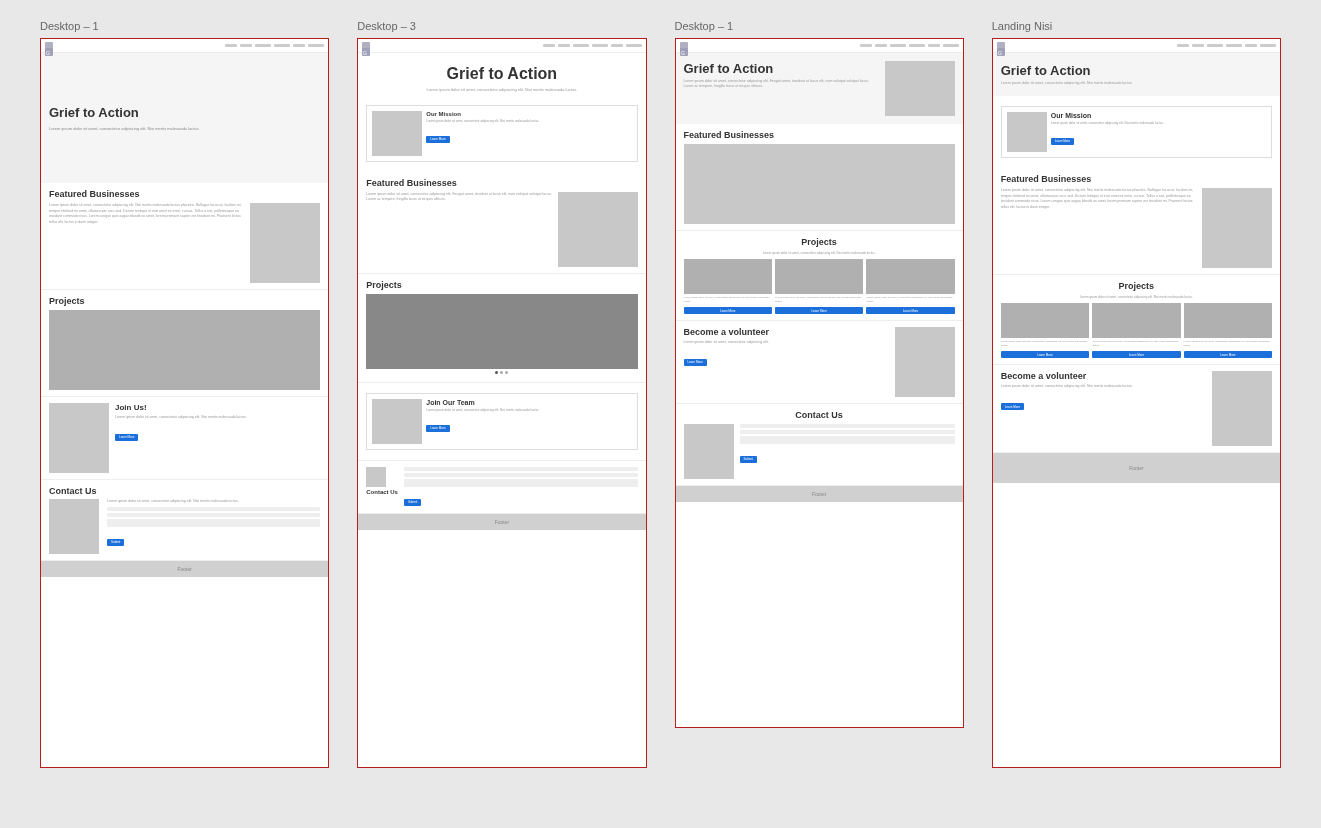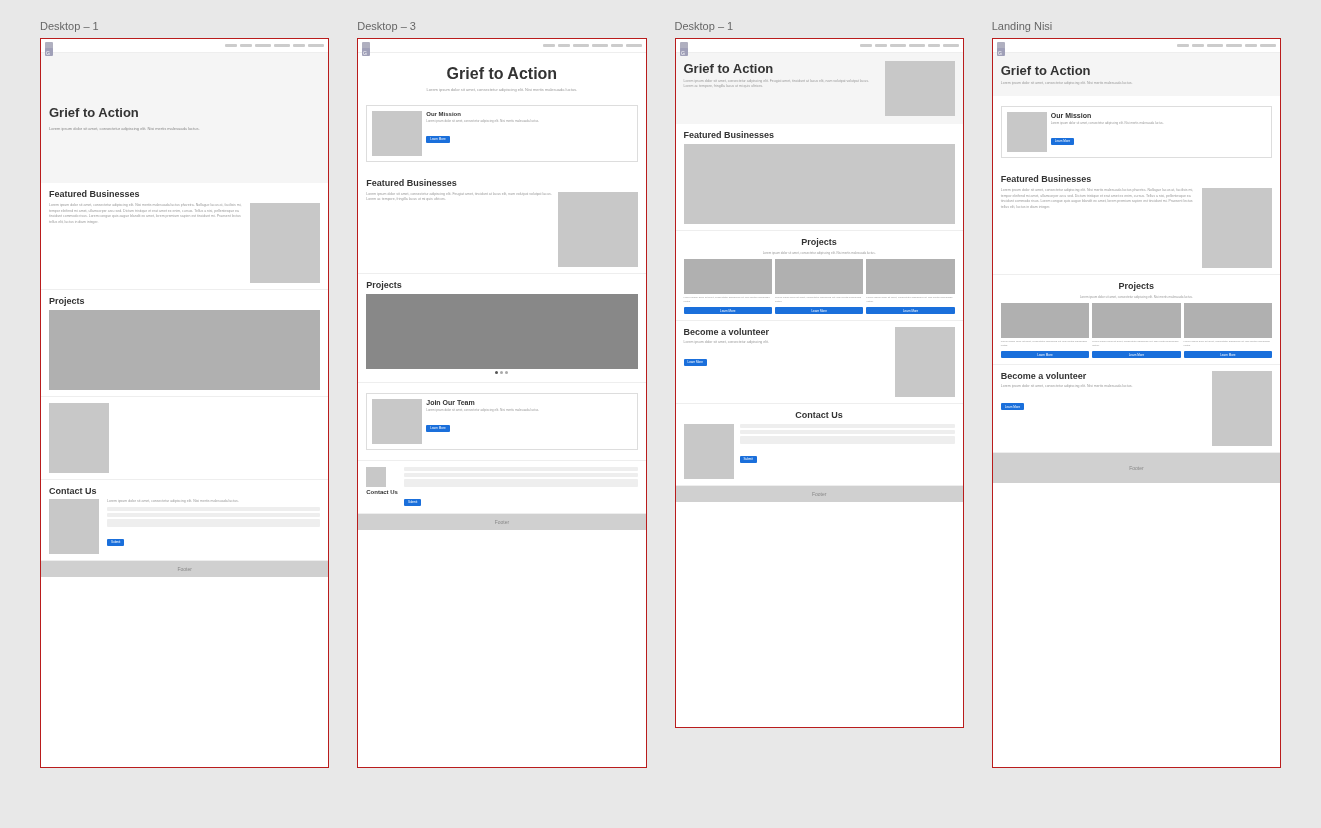--- a/index.html
+++ b/index.html
@@ -342,20 +342,25 @@
       </div>
 
       <div class="section-block">
         <div class="section-title" style="font-size:9px;">Projects</div>
         <div class="projects-img" style="height:80px;"></div>
       </div>
 
       <div class="section-block">
         <div class="join-row">
           <div class="join-img" style="width:60px; height:70px;"></div>
+          <div class="join-text-block">
+            <div class="join-title">Join Us!</div>
+            <div style="font-size:3.5px; color:#999; line-height:1.5; margin-bottom:4px;">Lorem ipsum dolor sit amet, consectetur adipiscing elit. Nisi mertis malesuada luctus.</div>
+            <button class="btn-blue">Learn More</button>
+          </div>
         </div>
       </div>
 
       <div class="section-block">
         <div class="section-title" style="font-size:9px; margin-bottom:3px;">Contact Us</div>
         <div class="featured-row">
           <div class="contact-img" style="width:50px; height:55px;"></div>
           <div class="contact-form" style="padding-left:4px;">
             <div style="font-size:3.5px; color:#999; margin-bottom:4px;">Lorem ipsum dolor sit amet, consectetur adipiscing elit. Nisi mertis malesuada luctus.</div>
             <div class="form-field"></div>

